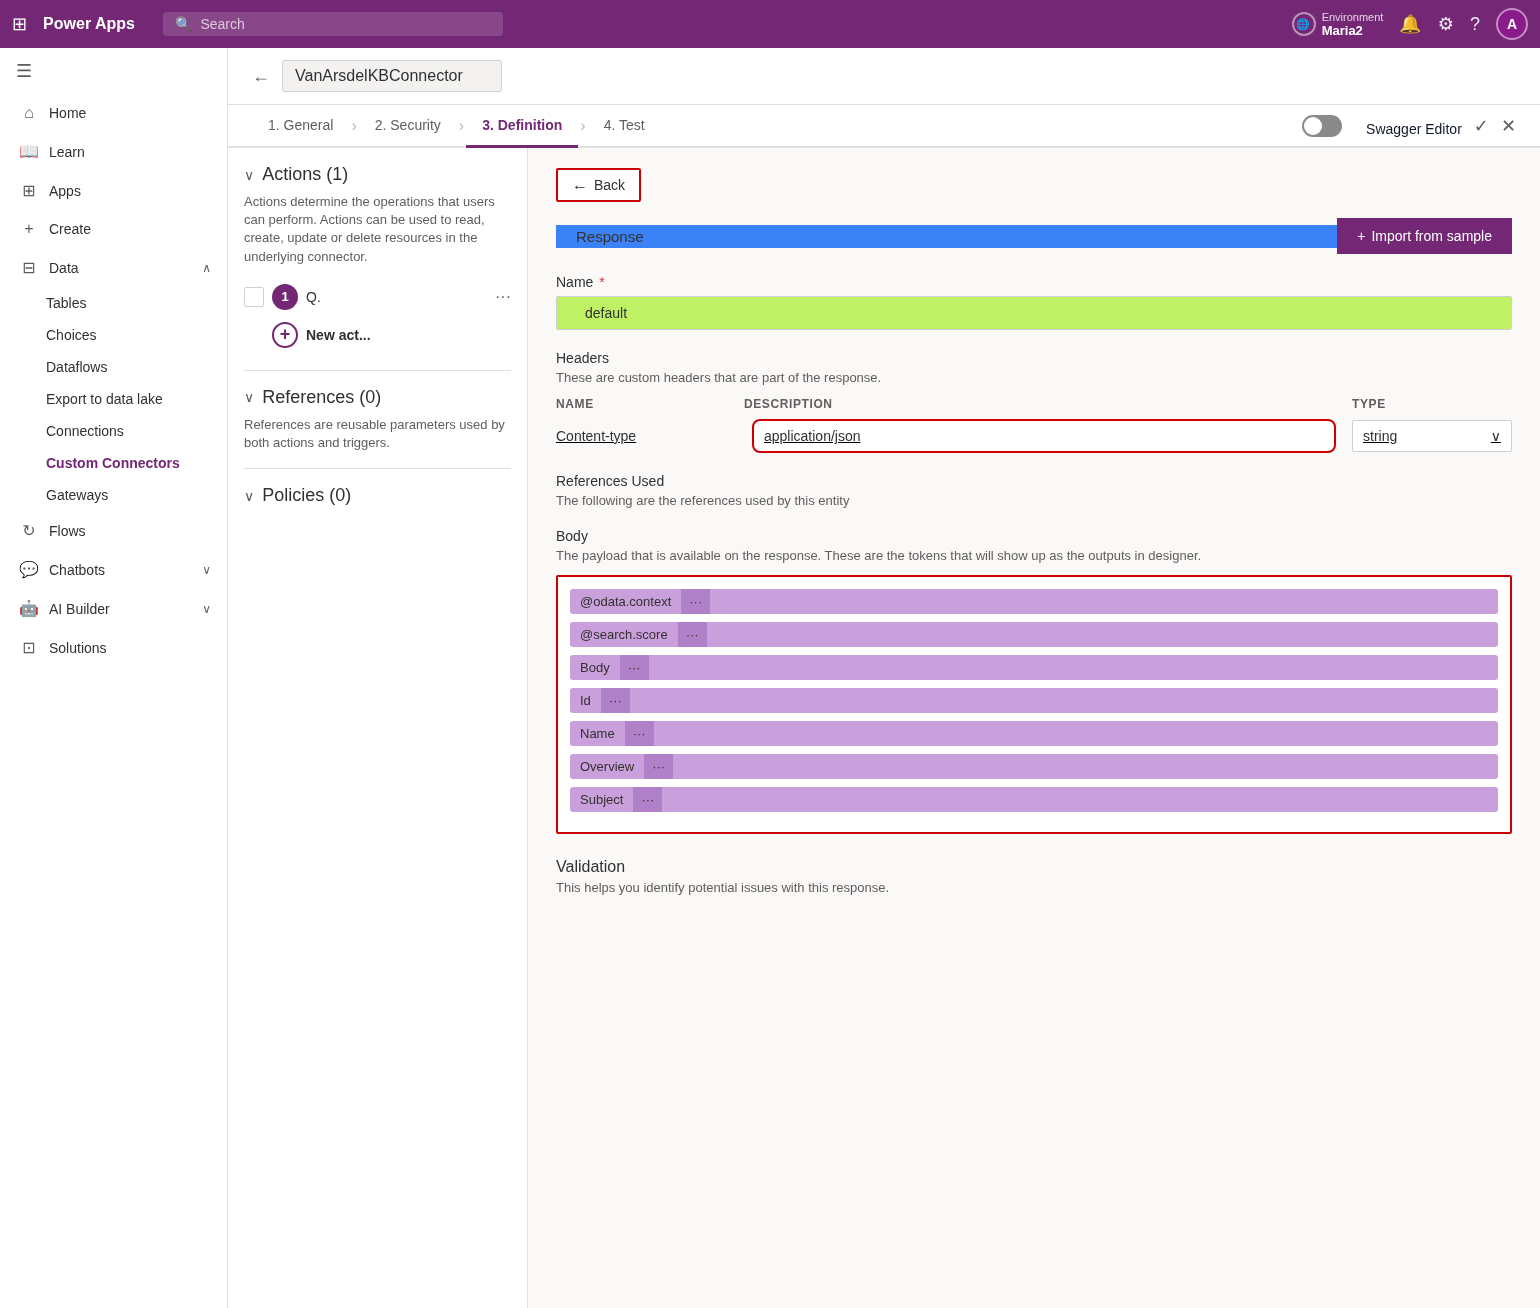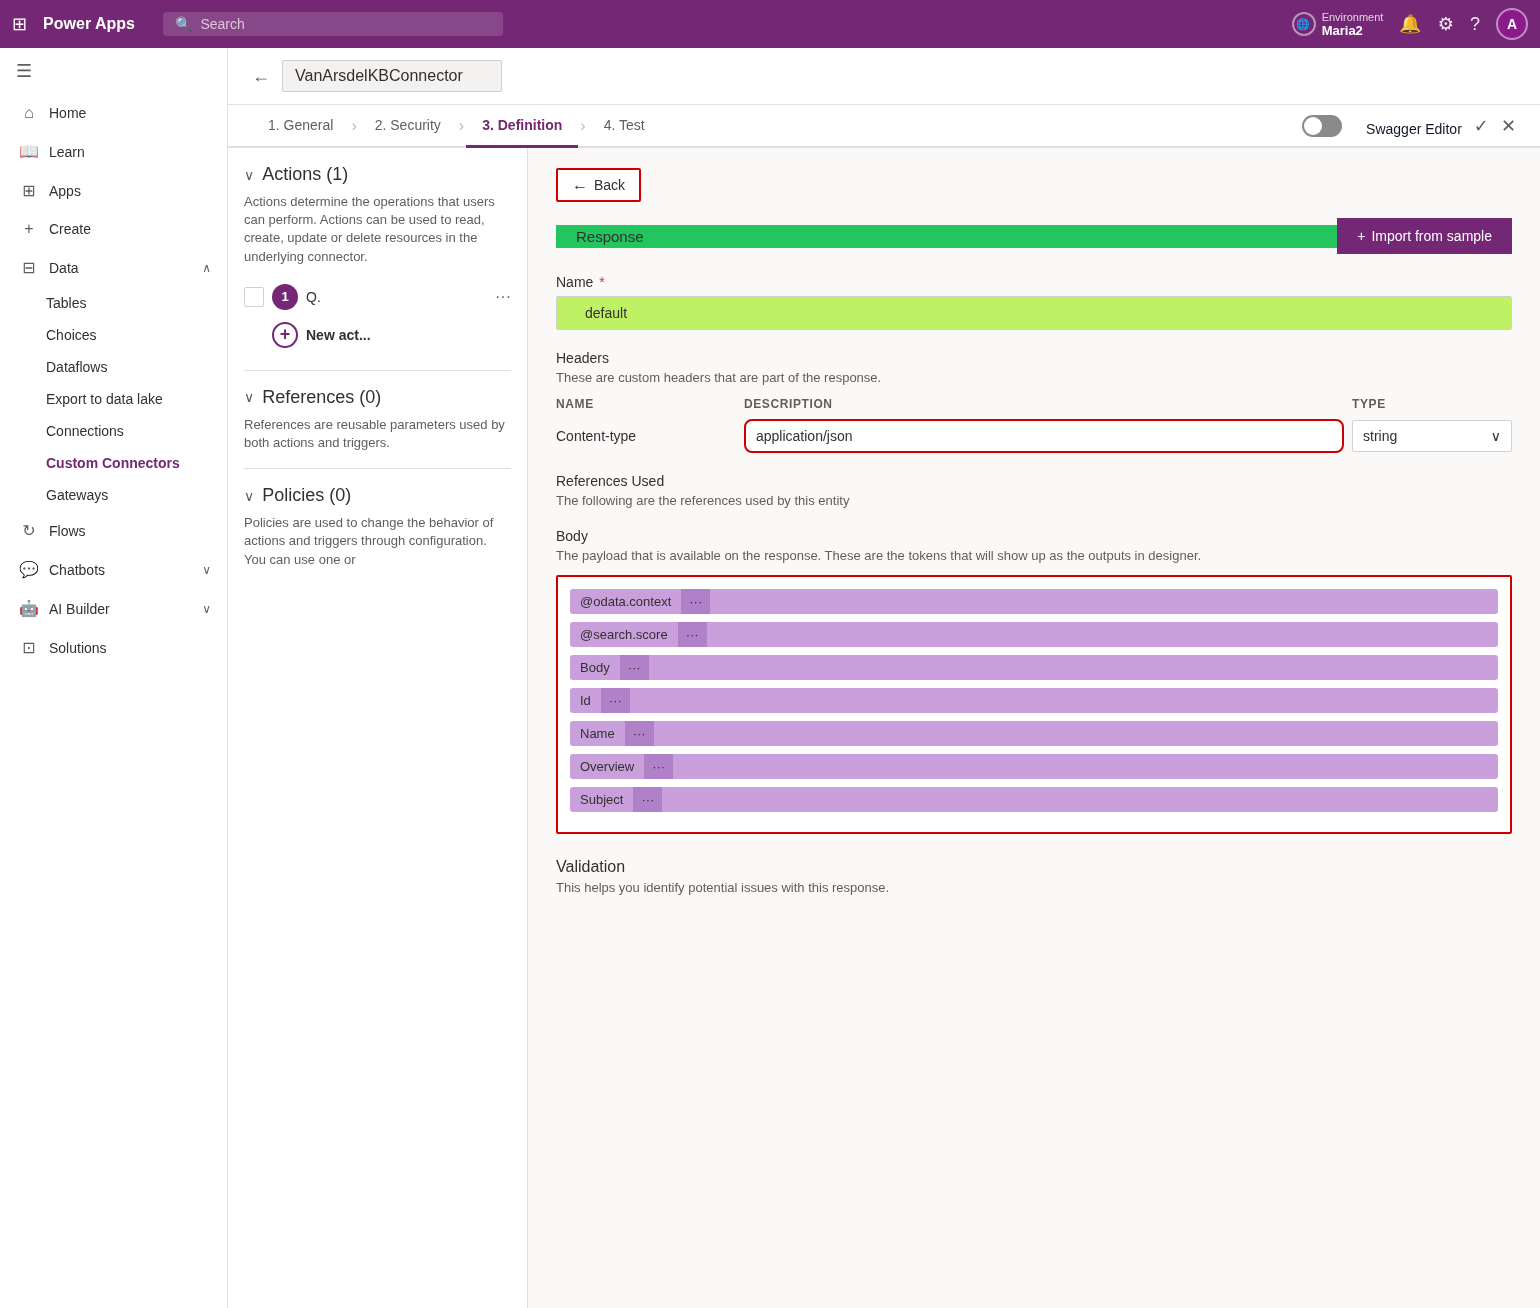--- a/index.html
+++ b/index.html
@@ -214,21 +214,21 @@
     }
     .back-btn-arrow { color: #323130; font-size: 16px; }
 
     .response-bar {
       display: flex;
       align-items: center;
       margin-bottom: 20px;
       gap: 0;
     }
     .response-label {
-      background: #22c55e;
+      background: #3b82f6;
       padding: 3px 20px;
       font-size: 15px;
       color: #323130;
       font-weight: 500;
       flex: 1;
     }
     .import-btn {
       background: #742774;
       color: white;
       border: none;
@@ -260,22 +260,23 @@
     .headers-cols {
       display: grid;
       grid-template-columns: 180px 1fr 160px;
       gap: 8px;
       margin-bottom: 8px;
     }
     .col-header { font-size: 12px; color: #605e5c; font-weight: 600; text-transform: uppercase; letter-spacing: 0.05em; }
     .header-row {
       display: grid;
       grid-template-columns: 180px 1fr 160px;
-      gap: 8px;
-      align-items: center;
+      gap: 16px;
+      align-items: center;
+      text-decoration: underline;
     }
     .header-name-cell { font-size: 14px; color: #323130; padding: 6px 0; }
     .header-desc-input {
       border: 2px solid #c00;
       border-radius: 8px;
       padding: 7px 10px;
       font-size: 14px;
       color: #323130;
       background: white;
       outline: none;
@@ -489,21 +490,20 @@
           <span class="section-title">References (0)</span>
         </div>
         <p class="section-desc">References are reusable parameters used by both actions and triggers.</p>
 
         <div class="section-divider"></div>
 
         <div class="section-header">
           <span class="section-chevron">∨</span>
           <span class="section-title">Policies (0)</span>
         </div>
-        <p class="section-desc">Policies are used to change the behavior of actions and triggers through configuration. You can use one or</p>
 
       </div>
 
       <div class="right-panel">
 
         
         <button class="back-btn">
           <span class="back-btn-arrow">←</span>
           <span>Back</span>
         </button>

